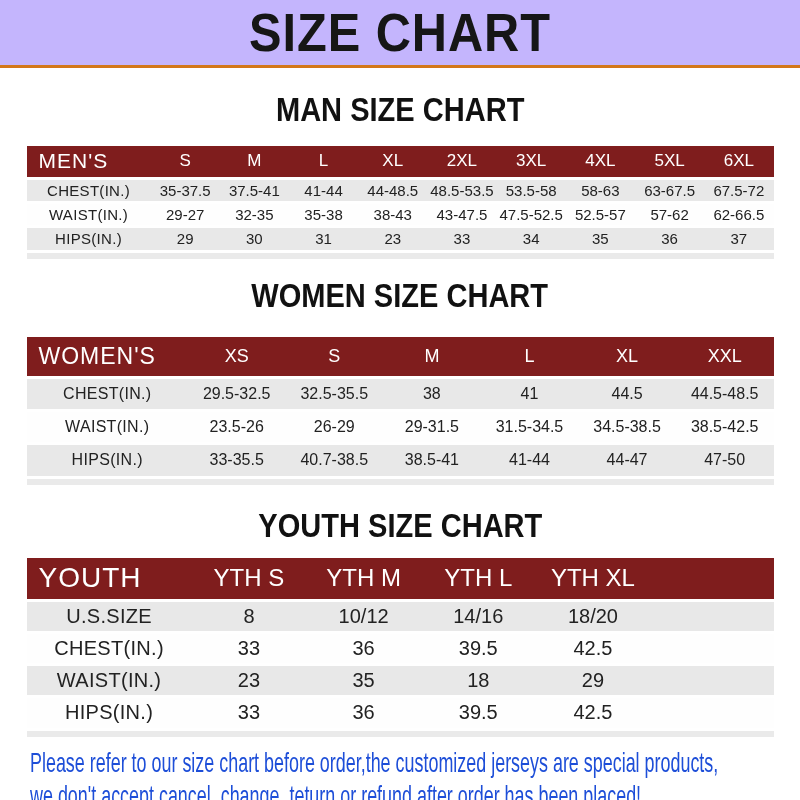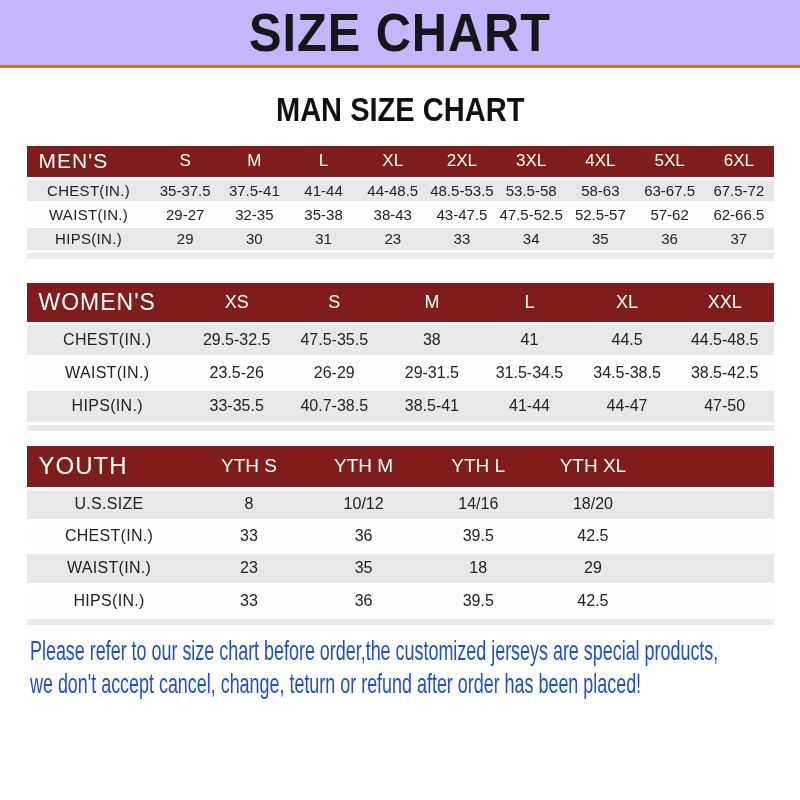--- a/index.html
+++ b/index.html
@@ -96,23 +96,23 @@
   
   table[data-table="1"] thead tr { height: 40px; }
   table[data-table="1"] tbody tr { height: 33px; }
   table[data-table="1"] tbody    { font-size: 16px; }
   table[data-table="1"] th.label-col { width: 20%; font-size: 23px; }
   table[data-table="1"] th.size-col  { font-size: 18px; }
 
   
   table[data-table="2"] thead tr { height: 42px; }
   table[data-table="2"] tbody tr { height: 32px; }
-  table[data-table="2"] tbody    { font-size: 16px; margin-top: 32px; }
-  table[data-table="2"] th.label-col { width: 20.5%; font-size: 24px; }
-  table[data-table="2"] th.size-col  { font-size: 19px; text-align: center; }
+  table[data-table="2"] tbody    { font-size: 20px; margin-top: 32px; }
+  table[data-table="2"] th.label-col { width: 20.5%; font-size: 28px; }
+  table[data-table="2"] th.size-col  { font-size: 24px; text-align: center; }
   table[data-table="2"] th.filler    { width: 16.5%; }
 
   .table-foot {
     width: 747px;
     height: 6px;
     background: #EAEAEA;
     margin: 3px auto 0;
   }
 
   
@@ -193,37 +193,38 @@
           <td class="size-cell">35</td>
           <td class="size-cell">36</td>
           <td class="size-cell">37</td>
         </tr>
       </tbody>
     </table>
   <div class="table-foot"></div>
 </section>
 
 <section>
+  <h2 class="section-heading heading-women"><span class="squeeze">WOMEN SIZE CHART</span></h2>
   <table class="size-table" data-table="1">
       <thead>
         <tr>
           <th class="label-col">WOMEN'S</th>
           <th class="size-col">XS</th>
           <th class="size-col">S</th>
           <th class="size-col">M</th>
           <th class="size-col">L</th>
           <th class="size-col">XL</th>
           <th class="size-col">XXL</th>
         </tr>
       </thead>
       <tbody>
         <tr>
           <td class="row-label">CHEST(IN.)</td>
           <td class="size-cell">29.5-32.5</td>
-          <td class="size-cell">47.5-35.5</td>
+          <td class="size-cell">32.5-35.5</td>
           <td class="size-cell">38</td>
           <td class="size-cell">41</td>
           <td class="size-cell">44.5</td>
           <td class="size-cell">44.5-48.5</td>
         </tr>
         <tr>
           <td class="row-label">WAIST(IN.)</td>
           <td class="size-cell">23.5-26</td>
           <td class="size-cell">26-29</td>
           <td class="size-cell">29-31.5</td>
@@ -239,20 +240,21 @@
           <td class="size-cell">41-44</td>
           <td class="size-cell">44-47</td>
           <td class="size-cell">47-50</td>
         </tr>
       </tbody>
     </table>
   <div class="table-foot"></div>
 </section>
 
 <section>
+  <h2 class="section-heading heading-youth"><span class="squeeze">YOUTH SIZE CHART</span></h2>
   <table class="size-table" data-table="2">
       <thead>
         <tr>
           <th class="label-col">YOUTH</th>
           <th class="size-col">YTH S</th>
           <th class="size-col">YTH M</th>
           <th class="size-col">YTH L</th>
           <th class="size-col">YTH XL</th>
           <th class="filler"></th>
         </tr>

